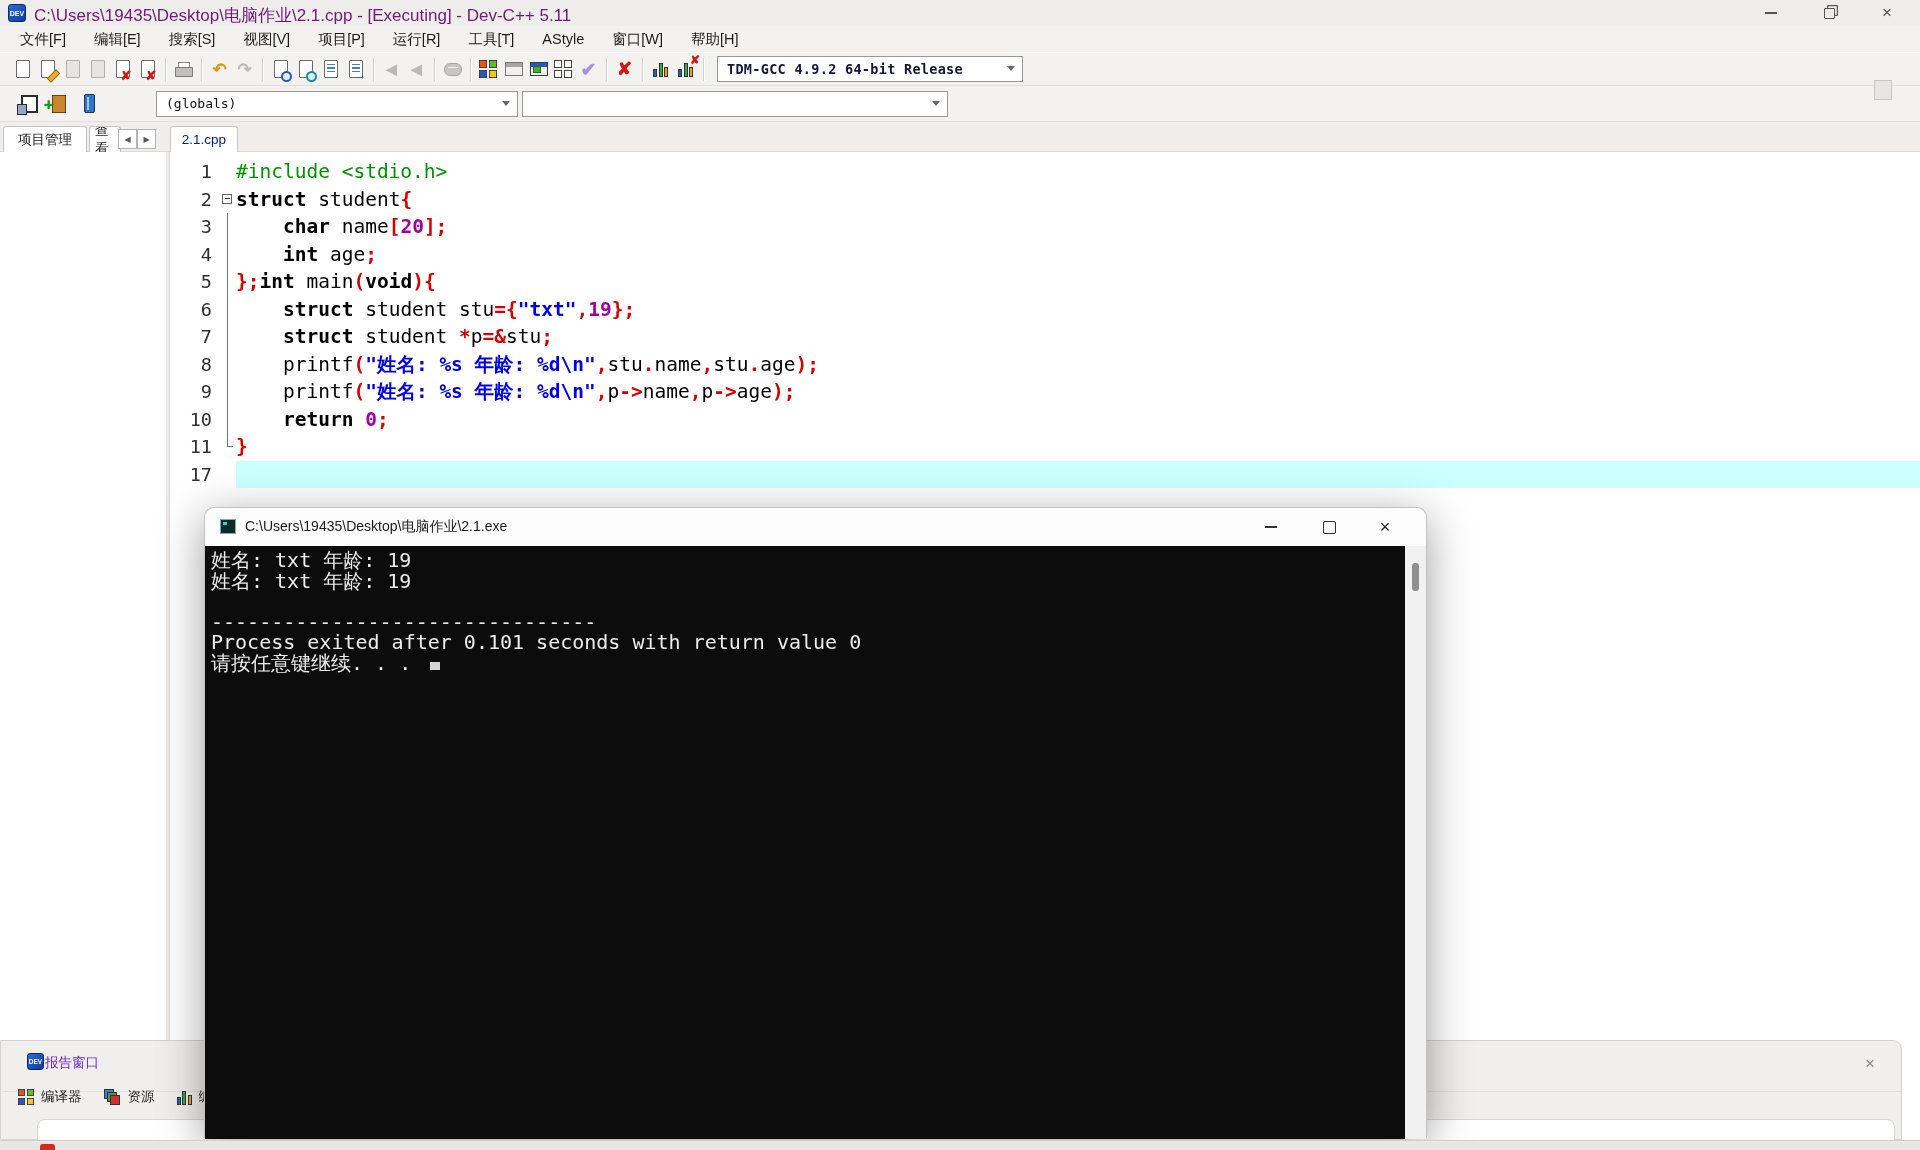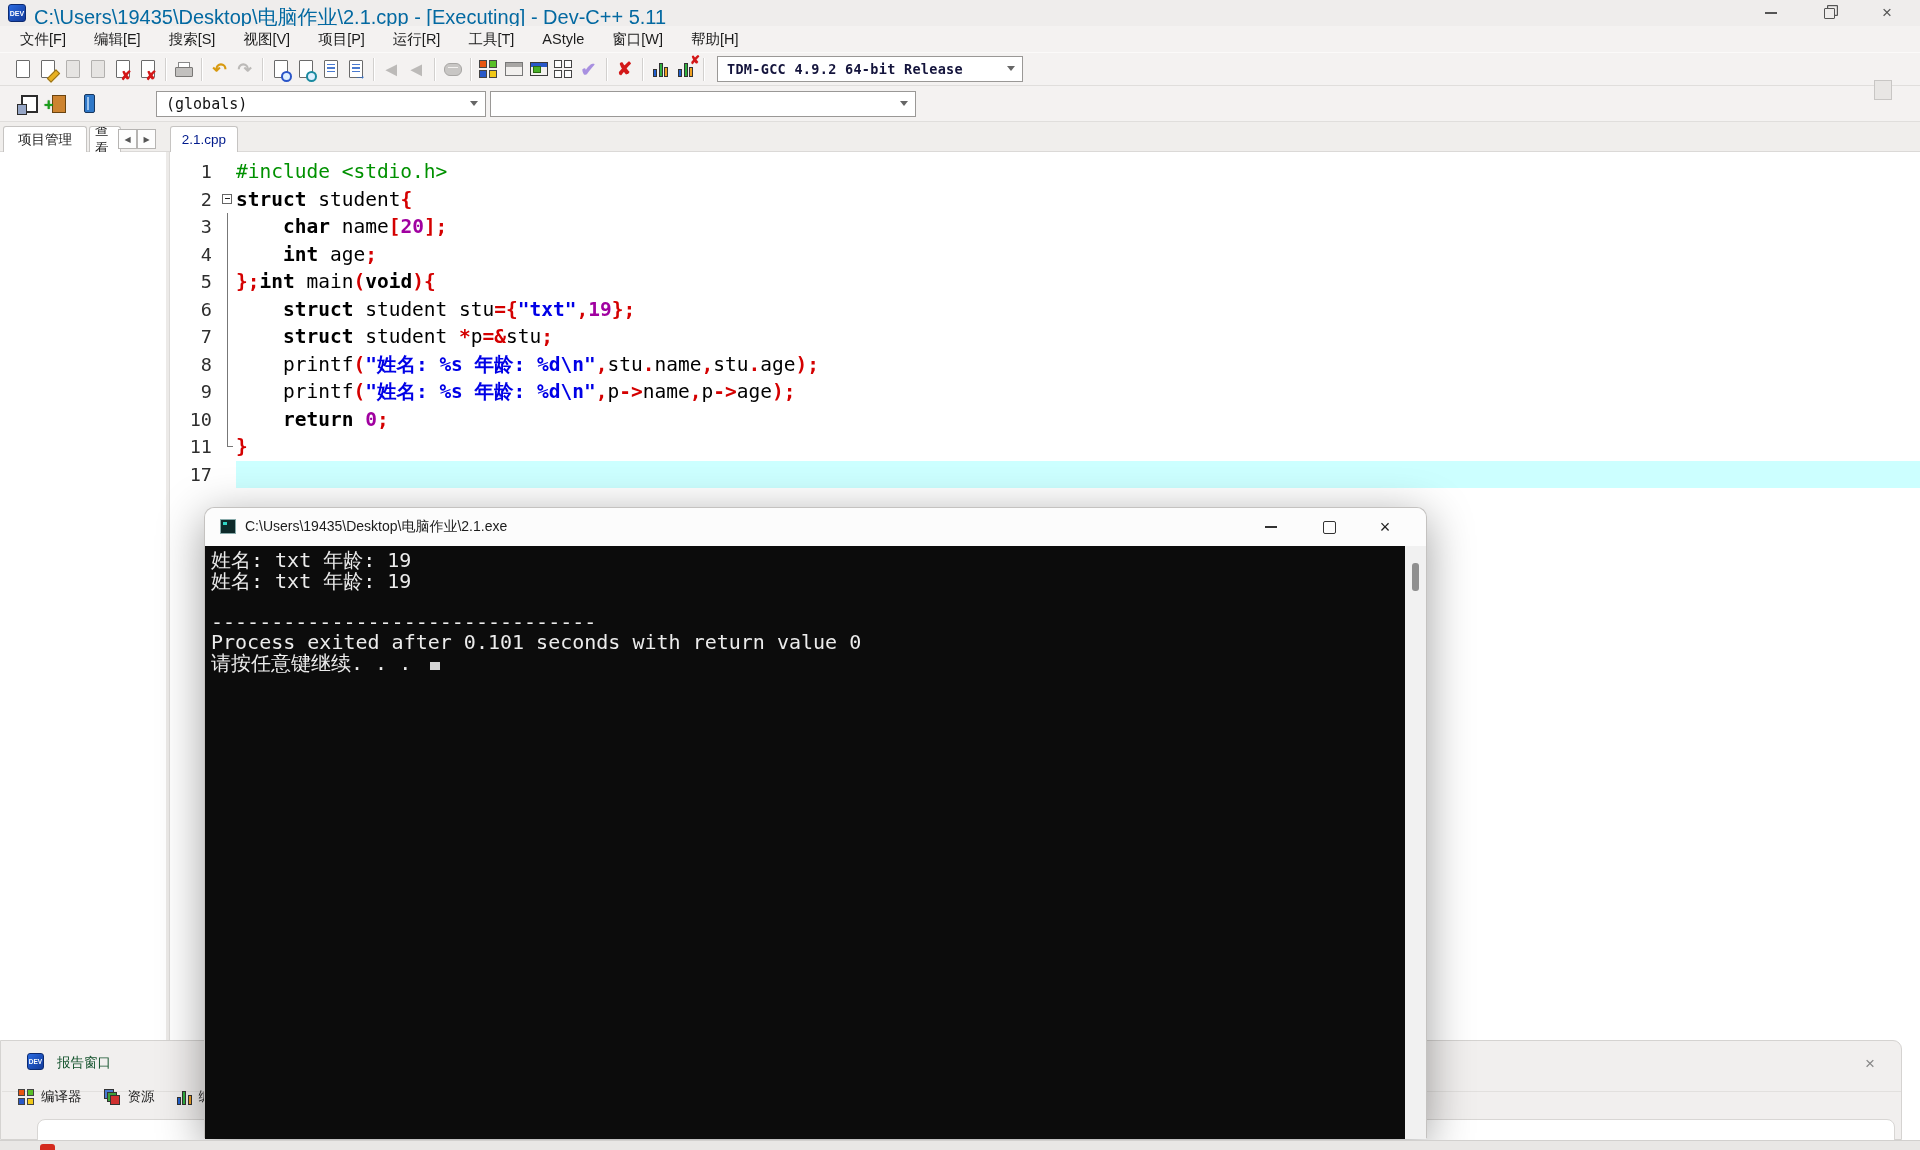--- a/index.html
+++ b/index.html
@@ -5,21 +5,21 @@
   html,body{margin:0;padding:0;}
   body{width:1920px;height:1150px;position:relative;overflow:hidden;background:#fff;
        font-family:"Liberation Sans",sans-serif;-webkit-font-smoothing:antialiased;}
   .abs{position:absolute;}
 
   
   #titlebar{left:0;top:0;width:1920px;height:26px;background:#efedec;}
   #app-icon{left:8px;top:4px;width:18px;height:18px;border-radius:3px;
     background:linear-gradient(135deg,#2a6ae0,#123a9a);color:#fff;font-size:7px;font-weight:bold;
     display:flex;align-items:center;justify-content:center;border:1px solid #0c2a70;box-sizing:border-box;}
-  #title-text{left:34px;top:4px;font-size:20px;color:#0369a1;white-space:nowrap;}
+  #title-text{left:34px;top:4px;font-size:17px;color:#701a75;white-space:nowrap;}
   .winbtn{top:0;width:46px;height:26px;display:flex;align-items:center;justify-content:center;color:#555;}
   #btn-min{left:1748px;} #btn-min i{display:block;width:12px;height:1.5px;background:#555;}
   #btn-restore{left:1806px;} #btn-restore i{display:block;width:9px;height:9px;border:1.2px solid #555;border-radius:1px;box-shadow:3px -3px 0 -1.2px #efedec,3px -3px 0 0 #555;}
   #btn-close{left:1864px;font-size:17px;}
 
   #menubar{left:0;top:26px;width:1920px;height:26px;background:#f4f2f1;display:flex;align-items:center;padding-left:6px;box-sizing:border-box;}
   .menu-item{font-size:14.5px;color:#1c1c1c;padding:3px 14px;white-space:nowrap;text-align:center;}
 
   
   #toolbar1{left:0;top:52px;width:1920px;height:34px;background:#f4f2f1;border-top:1px solid #fbfaf9;
@@ -59,21 +59,21 @@
   
   #toolbar2{left:0;top:86px;width:1920px;height:36px;background:#f4f2f1;border-bottom:1px solid #e0dedc;
     box-sizing:border-box;display:flex;align-items:center;padding-left:14px;}
   .t2i{width:30px;height:28px;display:flex;align-items:center;justify-content:center;position:relative;flex:none;}
   .i-jump{width:13px;height:14px;border:2px solid #2c2c2c;background:#fff;position:relative;}
   .i-jump::before{content:"";position:absolute;left:-6px;bottom:-4px;width:8px;height:9px;background:#96a6c6;border:1.5px solid #2c2c2c;}
   .i-newsrc{width:12px;height:16px;background:#cd8430;border:1.5px solid #6a4410;position:relative;}
   .i-newsrc::before{content:"+";position:absolute;left:-9px;top:0px;color:#18a018;font-size:16px;font-weight:bold;text-shadow:0 0 1px #0a600a;}
   .i-bm{width:9px;height:17px;background:#2f78c8;border:1.5px solid #17375f;border-radius:2px;position:relative;}
   .i-bm::before{content:"";position:absolute;left:2.5px;top:2px;bottom:2px;width:2px;background:#9cc4ee;}
-  #dd-globals{width:330px;height:26px;margin-left:52px;font-size:15px;padding-left:9px;color:#111;}
+  #dd-globals{width:362px;height:26px;margin-left:52px;font-size:13px;padding-left:9px;color:#111;}
   #dd-symbol{width:426px;height:26px;margin-left:4px;font-size:13.5px;padding-left:9px;}
 
   
   #tabsrow{left:0;top:122px;width:1920px;height:30px;background:#f0eeec;border-bottom:1px solid #dbd9d7;box-sizing:border-box;}
   .tab{position:absolute;top:4px;height:26px;background:#fff;border:1px solid #c6c4c2;border-bottom:none;
     border-radius:3px 3px 0 0;display:flex;align-items:center;justify-content:center;font-size:13.5px;color:#222;box-sizing:border-box;}
   #tab-project{left:3px;width:84px;}
   #tab-view{left:89px;width:32px;overflow:hidden;justify-content:flex-start;padding-left:5px;}
   .arrowbtn{position:absolute;top:7px;width:19px;height:20px;background:#fdfdfd;border:1px solid #b6b4b2;
     display:flex;align-items:center;justify-content:center;font-size:8px;color:#555;box-sizing:border-box;}
@@ -101,21 +101,21 @@
   .tok-sym{color:#d40000;font-weight:bold;}
   .tok-num{color:#a000a0;font-weight:bold;}
   .tok-str{color:#0000e6;font-weight:bold;}
 
   
   #report{left:0;top:1040px;width:1902px;height:100px;background:#f1efee;border:1px solid #d5d3d1;
     border-radius:0 9px 0 0;box-sizing:border-box;z-index:10;}
   #report-icon{left:26px;top:12px;width:17px;height:17px;border-radius:3px;
     background:linear-gradient(135deg,#2a6ae0,#123a9a);color:#fff;font-size:6.5px;font-weight:bold;
     display:flex;align-items:center;justify-content:center;border:1px solid #0c2a70;box-sizing:border-box;}
-  #report-title{left:56px;top:13px;font-size:13.5px;color:#14532d;}
+  #report-title{left:44px;top:13px;font-size:13.5px;color:#6d28d9;}
   #report-close{left:1858px;top:12px;width:22px;height:22px;display:flex;align-items:center;justify-content:center;
     font-size:17px;color:#888;}
   #report-divider{left:1px;top:50px;width:1899px;height:1px;background:#e2e0de;}
   #report-tabs{left:8px;top:42px;display:flex;align-items:center;gap:4px;}
   .rtab{display:flex;align-items:center;gap:7px;padding:5px 9px;font-size:13.5px;color:#222;white-space:nowrap;}
   .grid2.small{width:16px;height:16px;grid-template-columns:7px 7px;grid-template-rows:7px 7px;gap:1.5px;}
   .i-layers{width:17px;height:17px;position:relative;}
   .i-layers i{position:absolute;width:10px;height:10px;border:1px solid #333;box-sizing:border-box;}
   .i-layers i:nth-child(1){left:0;top:0;background:#4a7ad0;}
   .i-layers i:nth-child(2){left:3px;top:3px;background:#3aa03a;}

